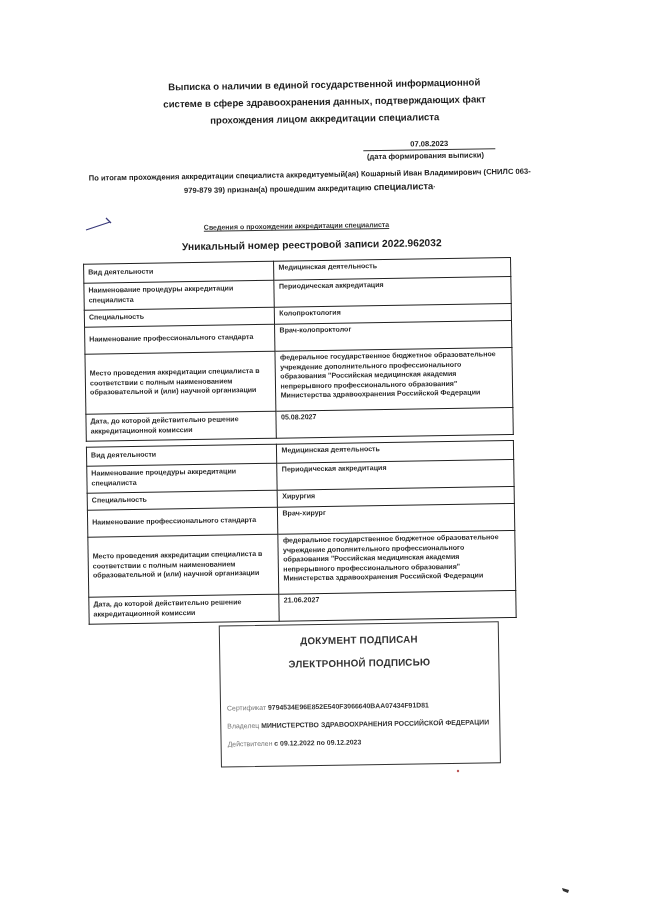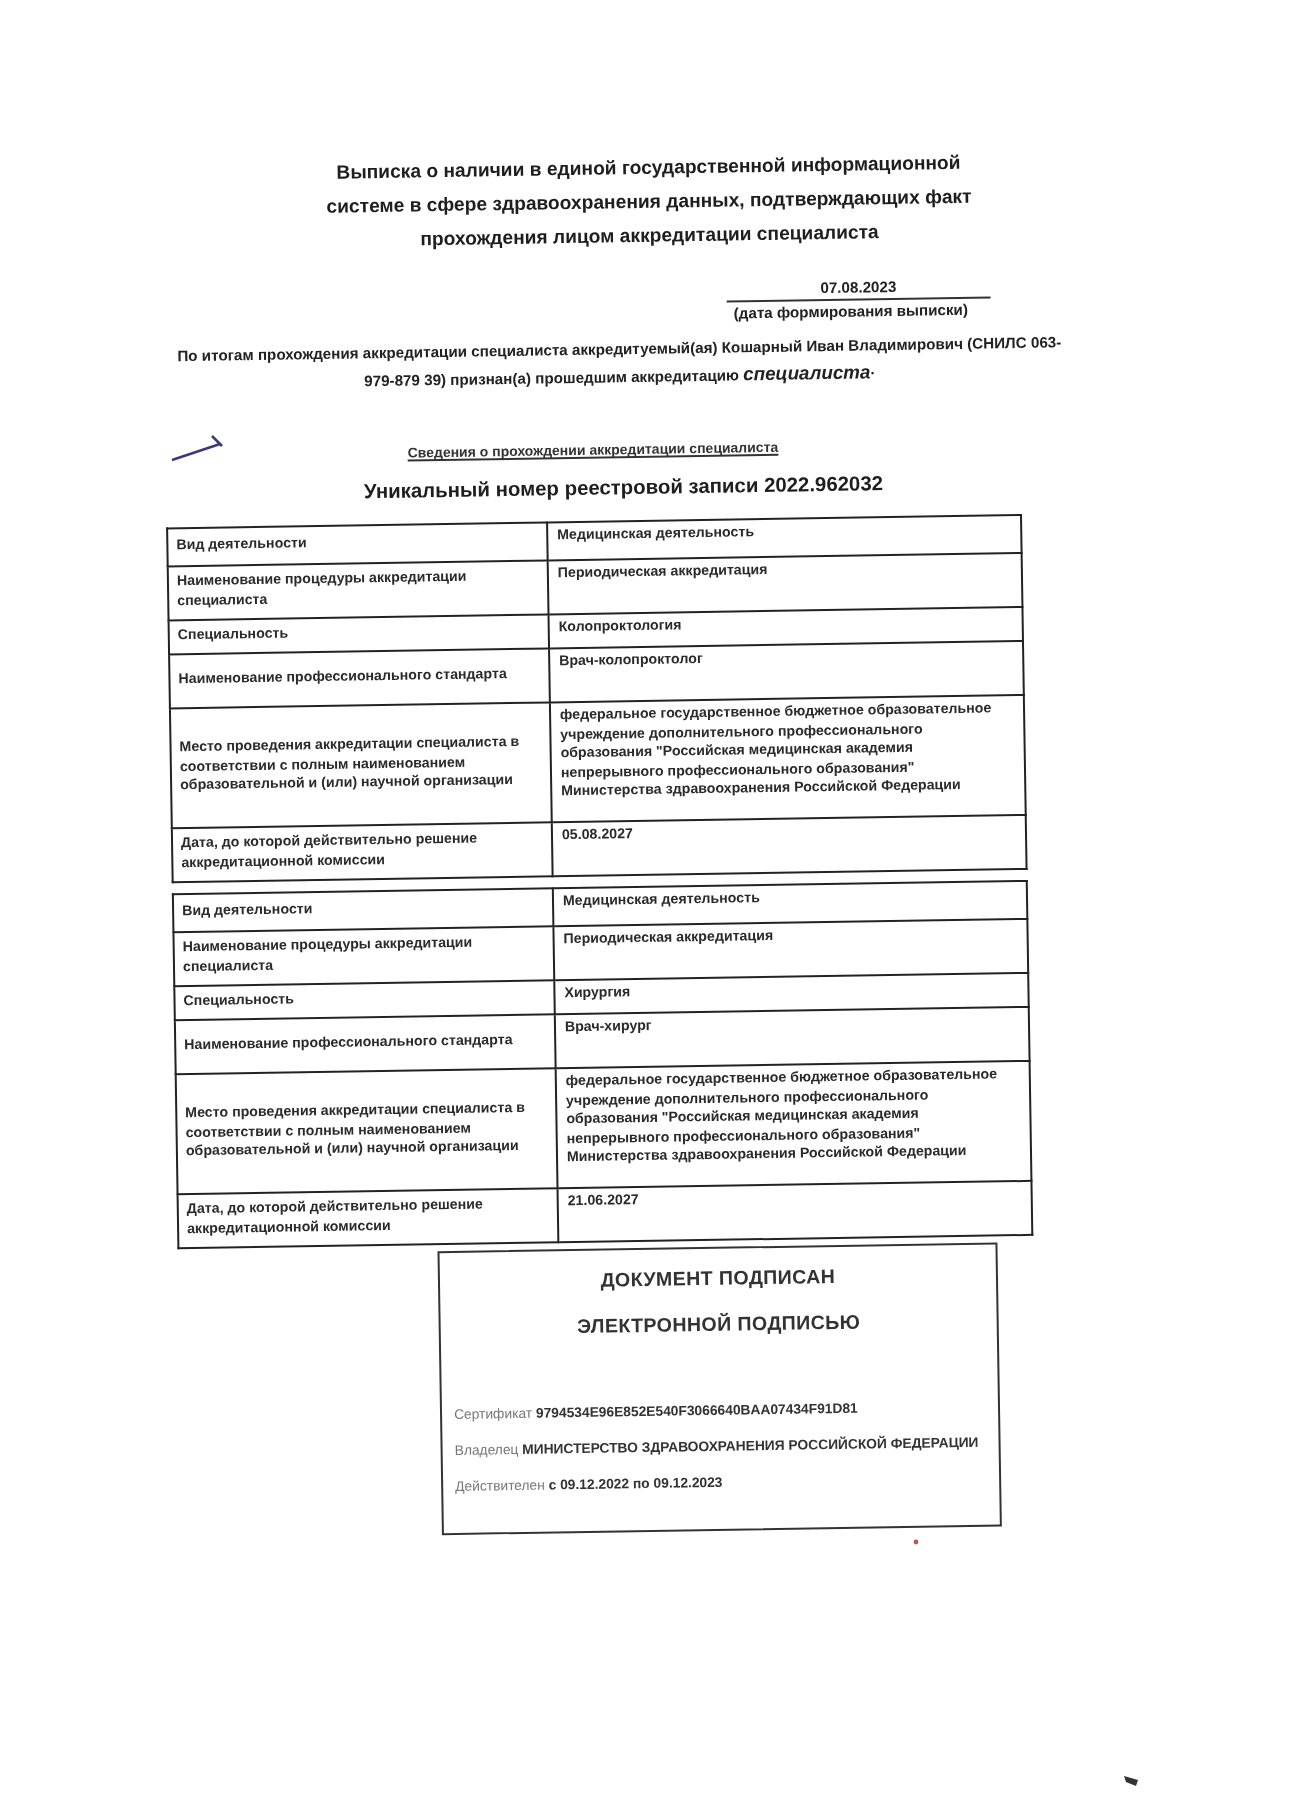--- a/index.html
+++ b/index.html
@@ -12,21 +12,21 @@
     position: absolute; left: 140px; top: 76px; width: 380px;
     text-align: center; font-size: 9.6px; font-weight: bold; line-height: 17px; color: #1e1e1e;
   }
   .date-block { position: absolute; left: 360px; top: 141px; width: 140px; text-align: center; font-size: 7.6px; font-weight: bold; }
   .date-value { display: block; padding-bottom: 1px; border-bottom: 1px solid #333; margin-left: 8px; }
   .date-caption { display: block; margin-top: 1px; }
   .intro {
     position: absolute; left: 88px; top: 168px; width: 452px;
     text-align: center; font-size: 7.6px; font-weight: bold; line-height: 13px; color: #222;
   }
-  .intro .big { font-size: 9.4px; font-style: italic; }
+  .intro .big { font-size: 9.4px; }
   .section-title {
     position: absolute; left: 150px; top: 222px; width: 300px; text-align: center;
     font-size: 7px; font-weight: bold; text-decoration: underline; color: #333;
   }
   .reg-number {
     position: absolute; left: 150px; top: 239px; width: 330px; text-align: center;
     font-size: 10.2px; font-weight: bold; color: #1e1e1e;
   }
   table.info {
     position: absolute; left: 86px; border-collapse: collapse; width: 428px;

